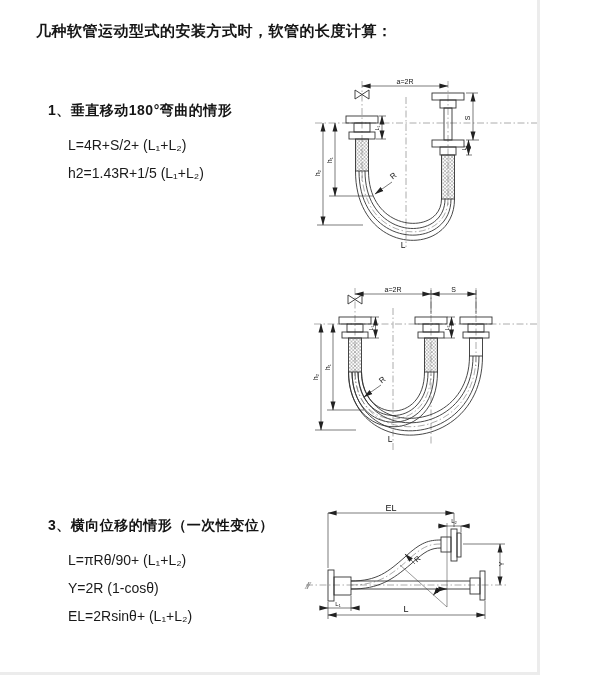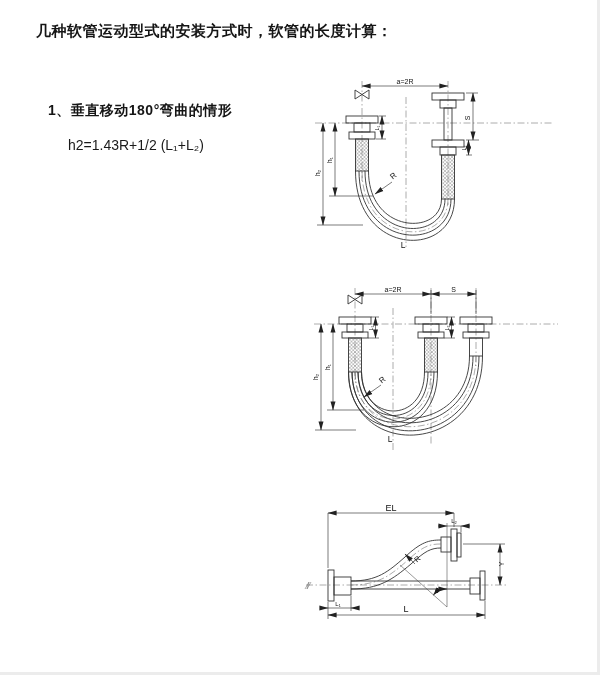--- a/index.html
+++ b/index.html
@@ -1,17 +1,17 @@
 <!DOCTYPE html>
 <html><head>
 <meta charset="utf-8">
 <style>
   html,body{margin:0;padding:0;background:#fff;}
   .page{
-    position:relative;width:600px;height:675px;background:#fff;overflow:hidden;
+    position:relative;width:540px;height:675px;background:#fff;overflow:hidden;
     font-family:"Liberation Sans",sans-serif;color:#111;
     border-right:3px solid #ececec;border-bottom:3px solid #ececec;box-sizing:border-box;
   }
   .title{
     position:absolute;left:36px;top:22px;font-size:15px;font-weight:bold;
     letter-spacing:0.5px;color:#151515;
   }
   .sec{position:absolute;left:48px;}
   .sec .heading{font-size:14px;font-weight:bold;letter-spacing:0.5px;color:#151515;margin-bottom:11px;}
   .sec .formula{font-size:14px;line-height:28px;padding-left:20px;color:#1a1a1a;white-space:pre;}
@@ -20,26 +20,33 @@
 </style>
 </head>
 <body>
 
 <div class="page">
 
   <div class="title">几种软管运动型式的安装方式时，软管的长度计算：</div>
 
   <div class="sec" style="top:102px">
     <div class="heading">1、垂直移动180°弯曲的情形</div>
-    <div class="formula">h2=1.43R+1/2 (L₁+L₂)</div>
+    <div class="formula">L=4R+S/2+ (L₁+L₂)</div>
+    <div class="formula">h2=1.43R+1/5 (L₁+L₂)</div>
   </div>
 
   <div class="sec" style="top:303px">
   </div>
 
+  <div class="sec" style="top:517px">
+    <div class="heading">3、横向位移的情形（一次性变位）</div>
+    <div class="formula">L=πRθ/90+ (L₁+L₂)</div>
+    <div class="formula">Y=2R (1-cosθ)</div>
+    <div class="formula">EL=2Rsinθ+ (L₁+L₂)</div>
+  </div>
 
   <svg class="diag" style="left:305px;top:73px" width="255" height="185" viewBox="0 0 255 185">
     <defs>
       <pattern id="hx1" width="3.5" height="3.5" patternUnits="userSpaceOnUse">
         <path d="M0,3.5 L3.5,0 M0,0 L3.5,3.5" stroke="#8a8a8a" stroke-width="0.5"></path>
       </pattern>
       <marker id="ar1" markerWidth="10" markerHeight="8" refX="8.6" refY="3" orient="auto-start-reverse" markerUnits="userSpaceOnUse">
         <path d="M0,0.5 L9,3 L0,5.5 Z" fill="#222"></path>
       </marker>
     </defs>

